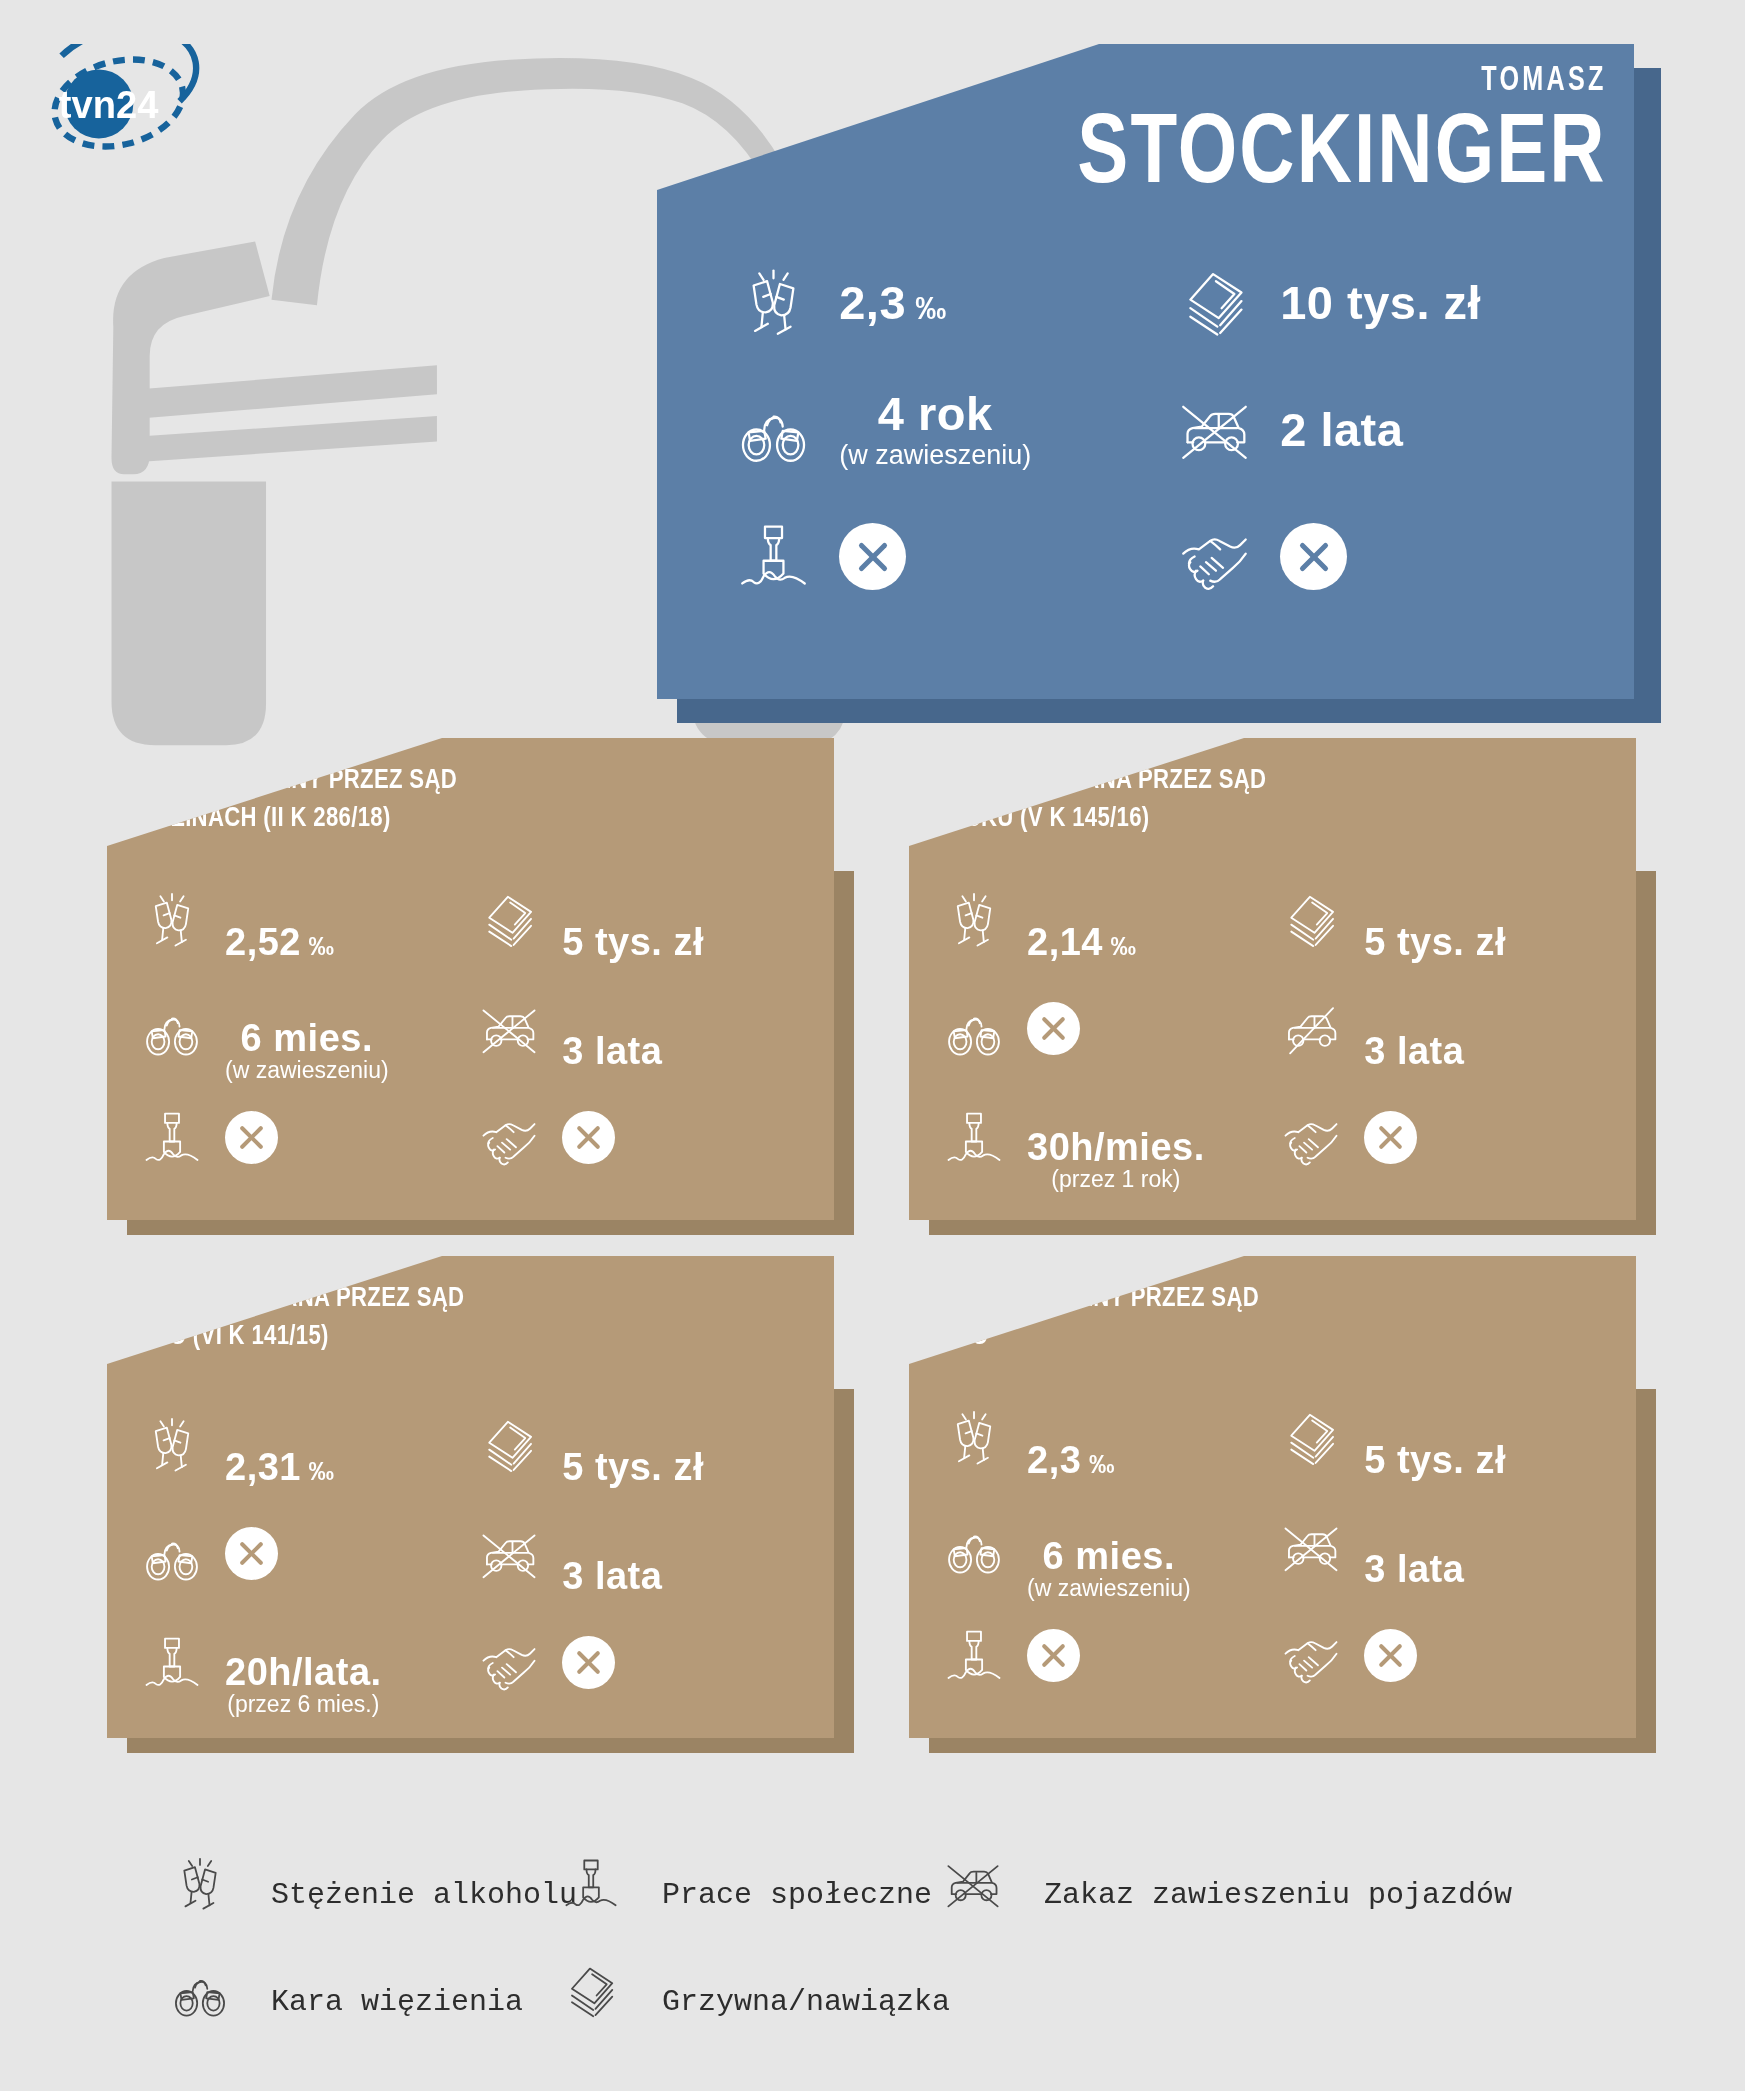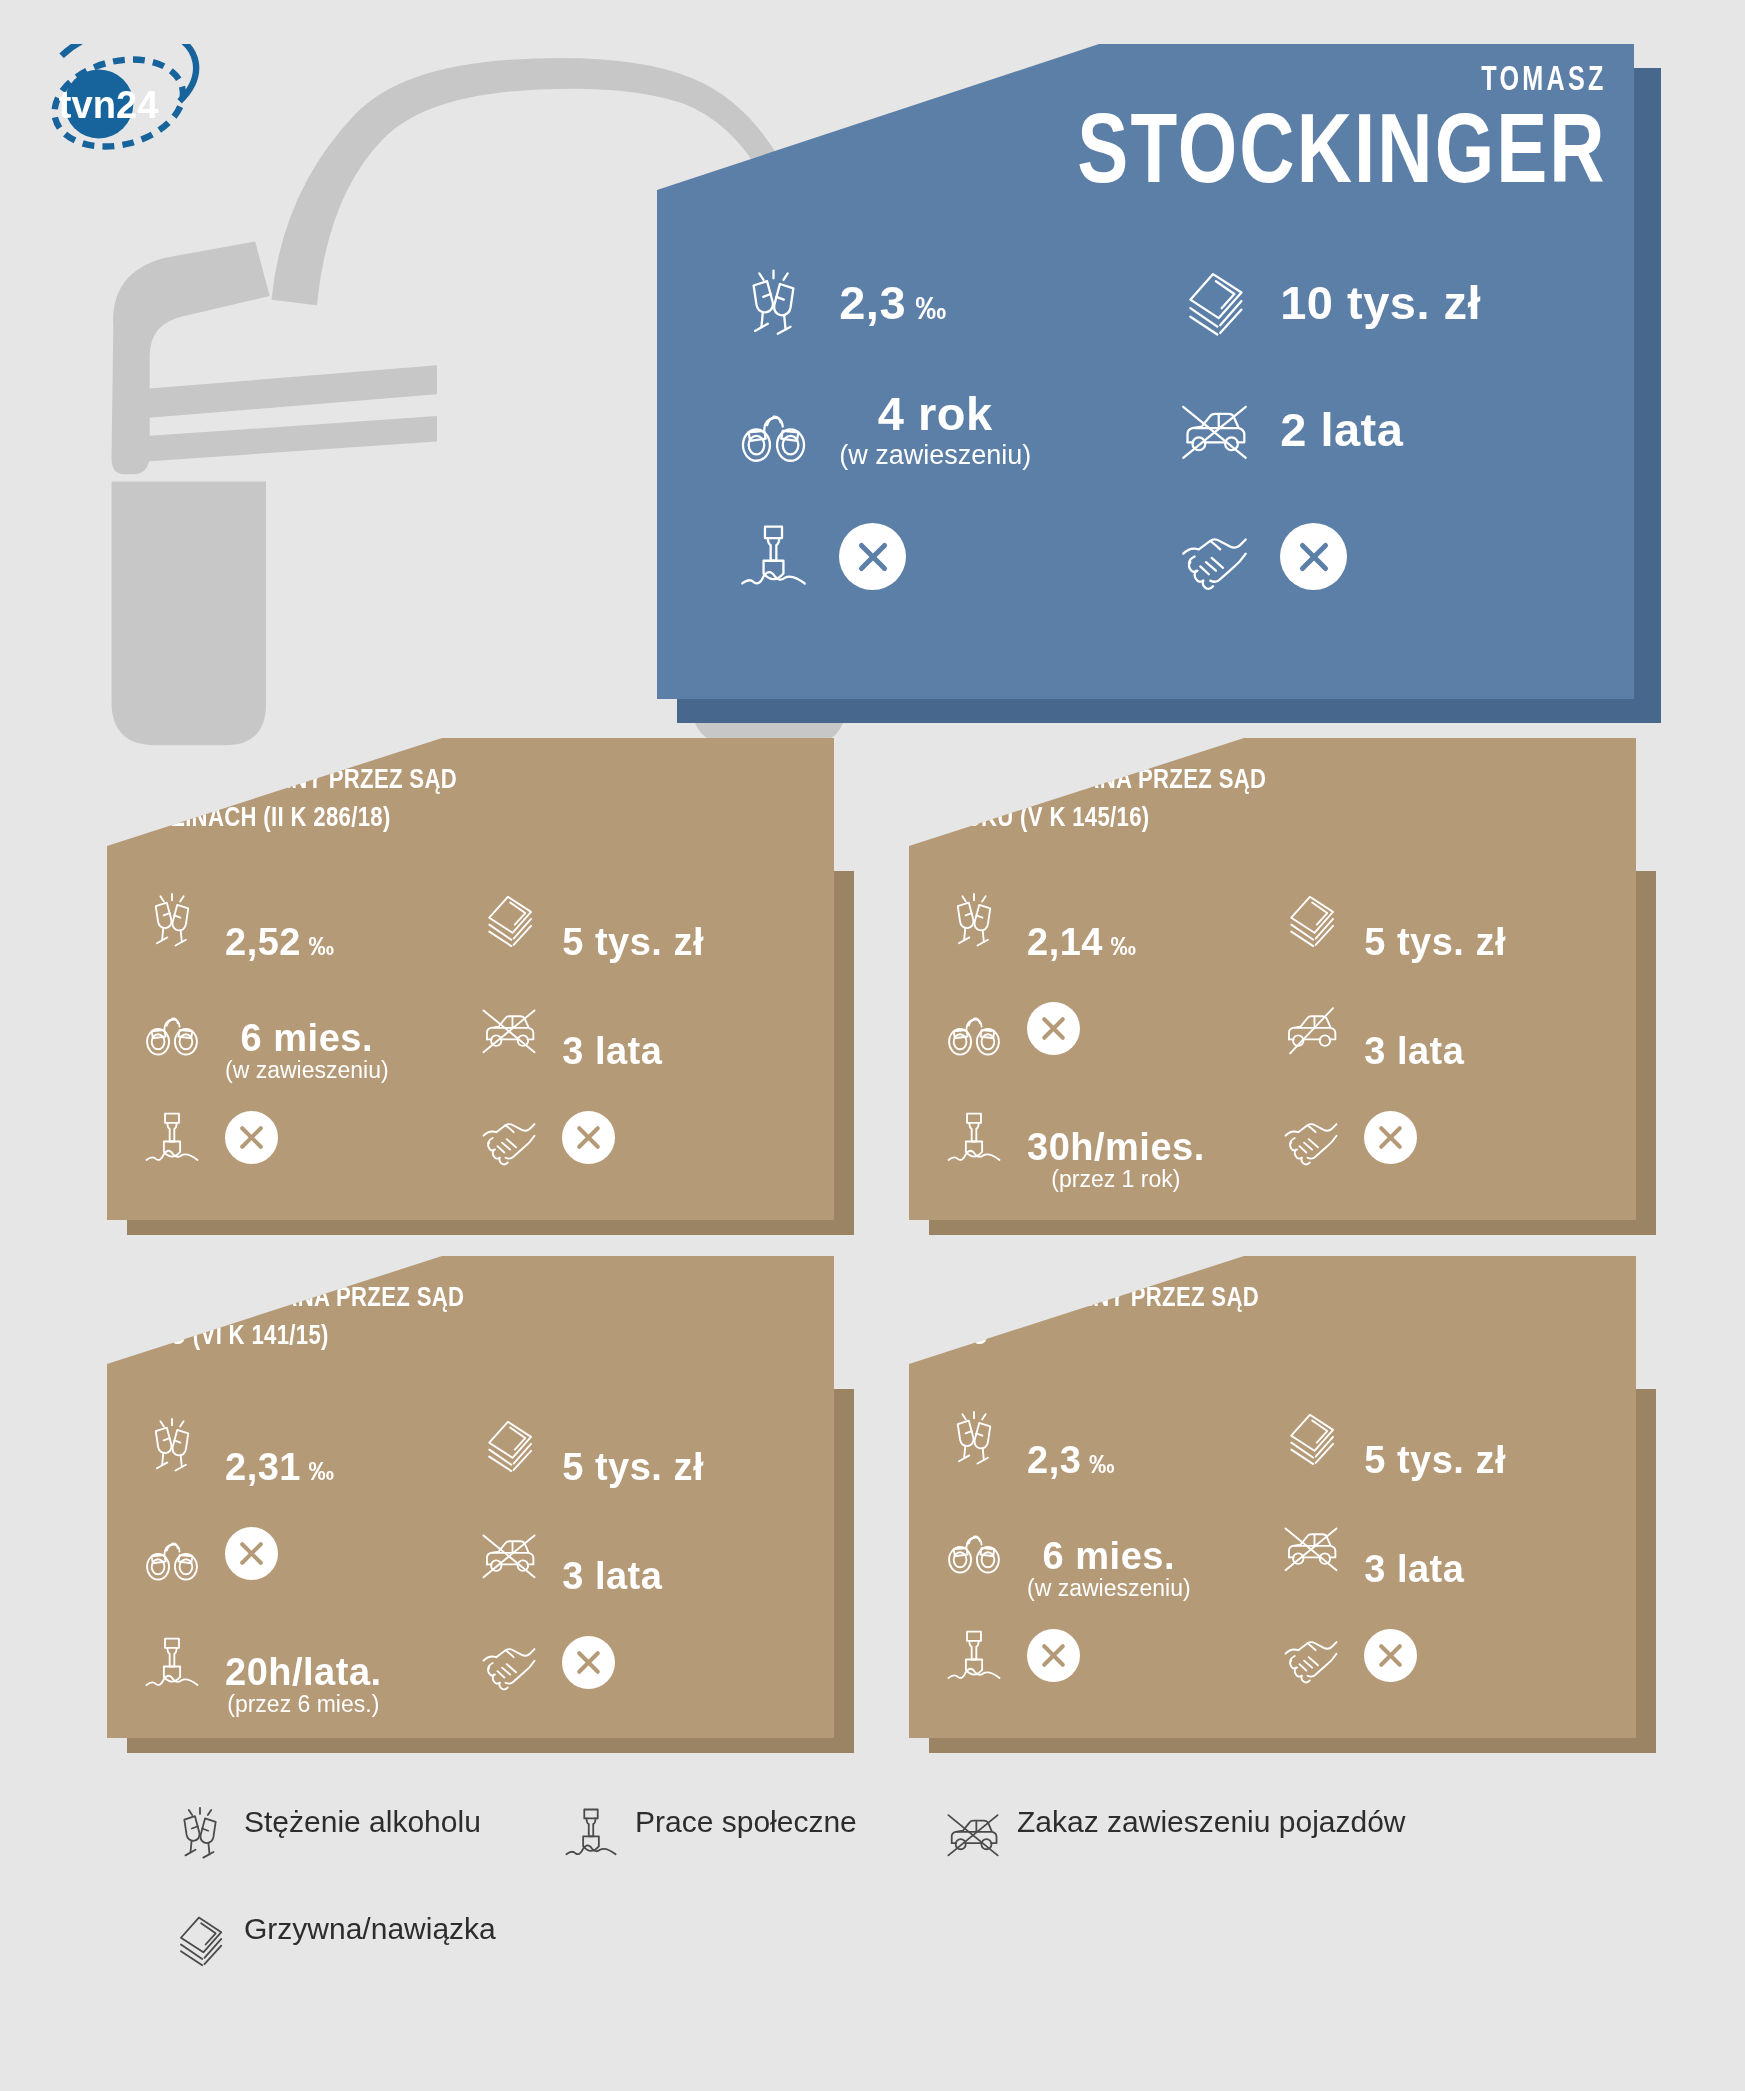--- a/index.html
+++ b/index.html
@@ -154,21 +154,21 @@
   #legend {
     position: absolute;
     left: 164px; top: 1805px;
     width: 1473px;
     display: grid;
     grid-template-columns: 391px 382px 636px;
     grid-auto-rows: 107px;
     color: #2d2d2d;
     z-index: 4;
   }
-  .legend-item { display: flex; align-items: flex-start; gap: 9px; }
+  .legend-item { display: flex; align-items: flex-end; gap: 36px; font-family: Liberation Mono, monospace; }
   .legend-item .ico { width: 71px; flex: 0 0 auto; display:flex; align-items:center; justify-content:center; }
   .legend-item .ico svg { width: 56px; height: 56px; }
   .legend-label { font-size: 30px; white-space: nowrap; }
 </style>
 </head>
 <body>
 
 <svg width="0" height="0" style="position:absolute" aria-hidden="true">
   <defs>
     <g id="sym-champagne">
@@ -719,19 +719,27 @@
       <span class="ico">
         <svg viewBox="0 0 100 100" style="color: rgb(74, 74, 74);">
           <use href="#sym-crossed-car"></use>
         </svg>
       </span>
       <span class="legend-label">Zakaz zawieszeniu pojazdów</span>
     </div>
     <div class="legend-item">
       <span class="ico">
         <svg viewBox="0 0 100 100" style="color: rgb(74, 74, 74);">
+          <use href="#sym-handcuffs"></use>
+        </svg>
+      </span>
+      <span class="legend-label">Kara więzienia</span>
+    </div>
+    <div class="legend-item">
+      <span class="ico">
+        <svg viewBox="0 0 100 100" style="color: rgb(74, 74, 74);">
           <use href="#sym-money"></use>
         </svg>
       </span>
       <span class="legend-label">Grzywna/nawiązka</span>
     </div>
   </div>
 
 
 </body></html>

